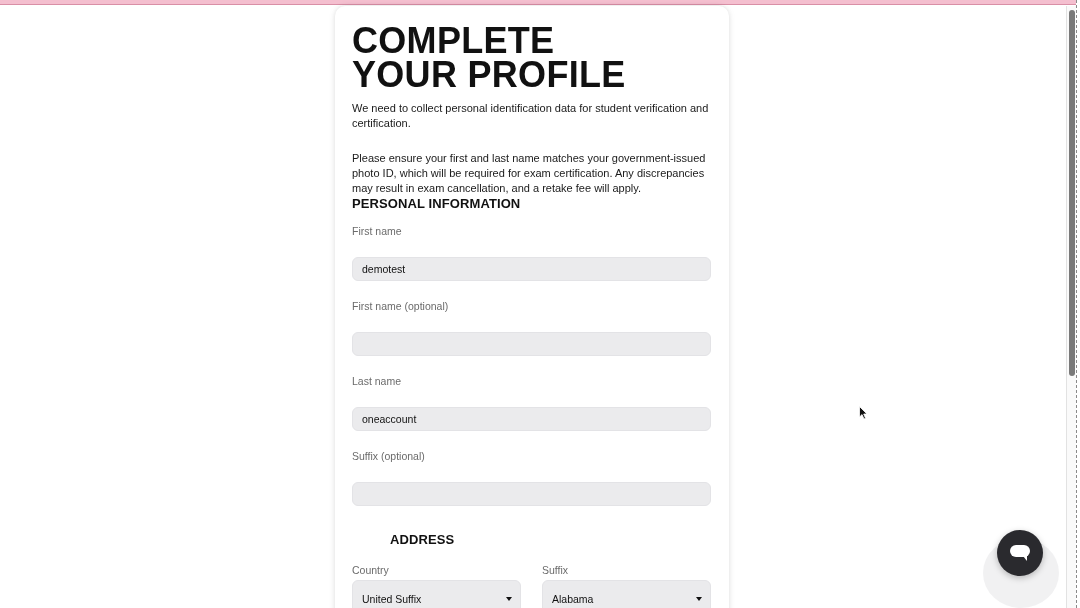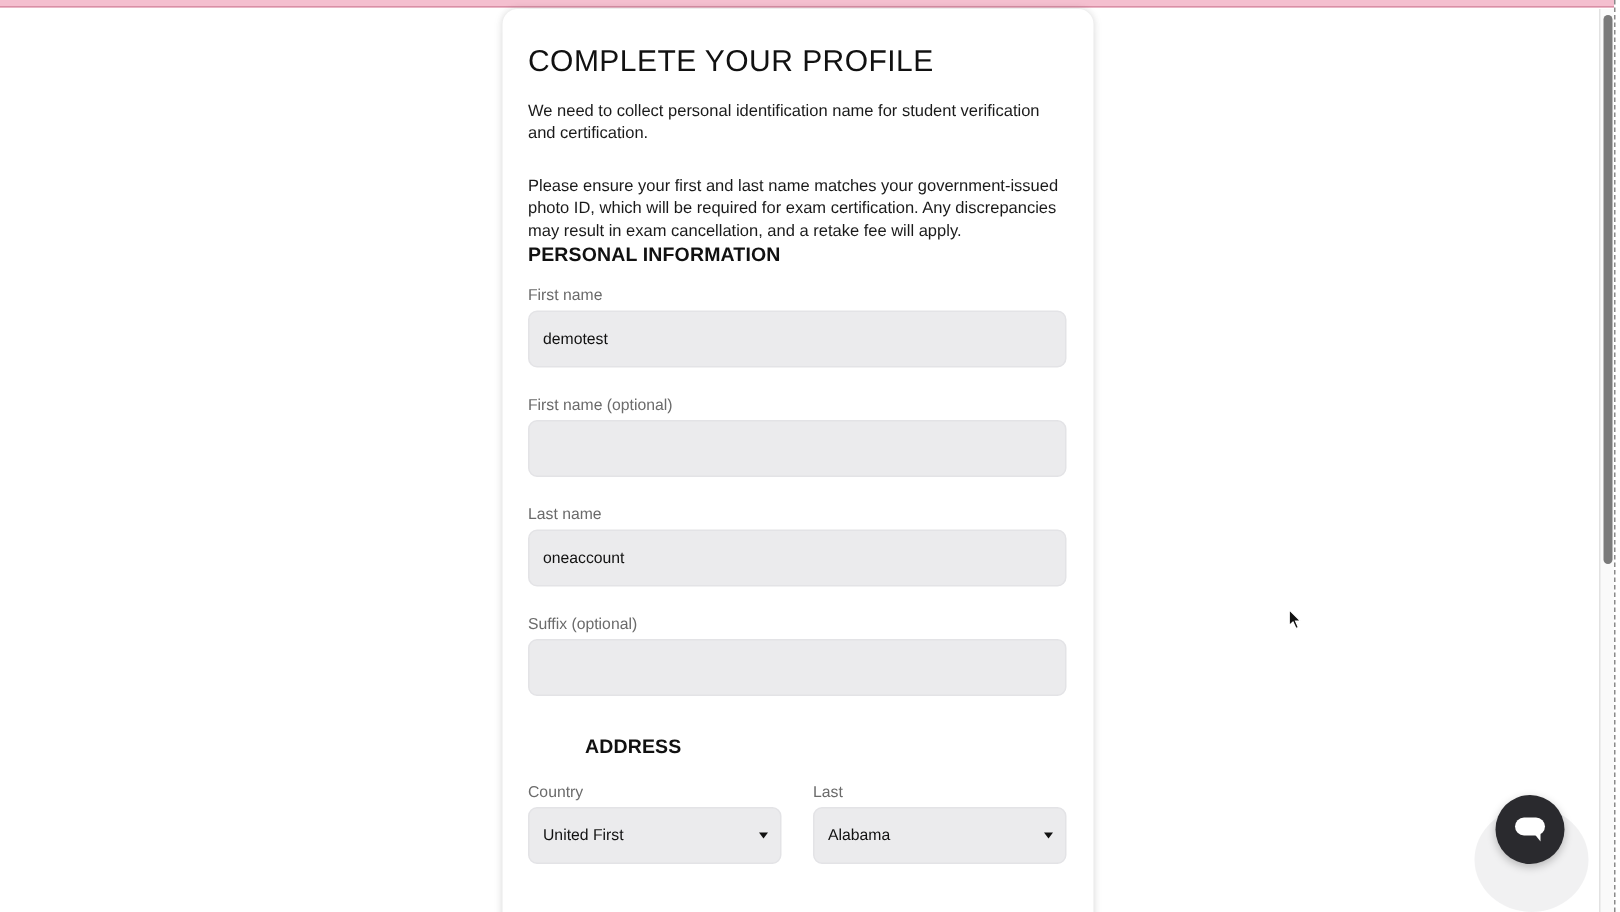--- a/index.html
+++ b/index.html
@@ -14,37 +14,37 @@
 
     .card {
       position: absolute; left: 335px; top: 6px; width: 394px; height: 640px;
       background: #ffffff;
       border-radius: 10px;
       box-shadow: 0 0 4px rgba(0,0,0,0.10), 0 1px 8px rgba(0,0,0,0.06);
       padding: 18px 18px 0 17px;
     }
 
     .page-title {
-      font-size: 20px; line-height: 34px; font-weight: 400;
+      font-size: 36px; line-height: 34px; font-weight: 700;
       letter-spacing: 0.3px; color: #111111;
       width: 300px;
     }
     .intro { margin-top: 9px; font-size: 11px; line-height: 15px; color: #1a1a1a; }
     .intro p + p { margin-top: 20px; }
 
     .section-title {
       font-size: 13px; font-weight: 700; letter-spacing: 0.1px; color: #111;
     }
     .section-title.address { margin-top: 26px; margin-left: 38px; }
 
     .field { margin-top: 14px; }
     .field.first { margin-top: 14px; }
     .field-label { font-size: 10.5px; color: #6b6b6b; line-height: 12px; }
     .field-input {
-      display: block; width: 359px; height: 38px; margin-top: 4px;
+      display: block; width: 359px; height: 24px; margin-top: 20px;
       background: #ebebed; border: 1px solid #e3e3e6; border-radius: 6px;
       padding: 0 9px; font-size: 10.5px; color: #111;
       font-family: "Liberation Sans", "DejaVu Sans", sans-serif;
       outline: none;
     }
     .field + .field { margin-top: 19px; }
 
     .row { display: flex; gap: 21px; margin-top: 17px; }
     .row .col { width: 169px; }
     .select-box {
@@ -89,21 +89,21 @@
   </style>
 </head>
 <body>
 
 <div class="top-strip"></div>
 
 <div class="card">
   <h1 class="page-title">COMPLETE YOUR PROFILE</h1>
 
   <div class="intro">
-    <p>We need to collect personal identification name for student verification and certification.</p>
+    <p>We need to collect personal identification data for student verification and certification.</p>
     <p>Please ensure your first and last name matches your government-issued photo ID, which will be required for exam certification. Any discrepancies may result in exam cancellation, and a retake fee will apply.</p>
   </div>
 
   <h2 class="section-title">PERSONAL INFORMATION</h2>
 
   <div class="field first">
     <div class="field-label">First name</div>
     <input class="field-input" type="text" value="demotest" style="">
   </div>
 
@@ -121,26 +121,26 @@
     <div class="field-label">Suffix (optional)</div>
     <input class="field-input" type="text" value="" style="">
   </div>
 
   <h2 class="section-title address">ADDRESS</h2>
 
   <div class="row">
     <div class="col">
       <div class="field-label">Country</div>
       <div class="select-box">
-        <span>United First</span>
+        <span>United Suffix</span>
         <span class="caret"></span>
       </div>
     </div>
     <div class="col">
-      <div class="field-label">Last</div>
+      <div class="field-label">Suffix</div>
       <div class="select-box">
         <span>Alabama</span>
         <span class="caret"></span>
       </div>
     </div>
   </div>
 
 </div>
 
 <div class="scrollbar-track">

